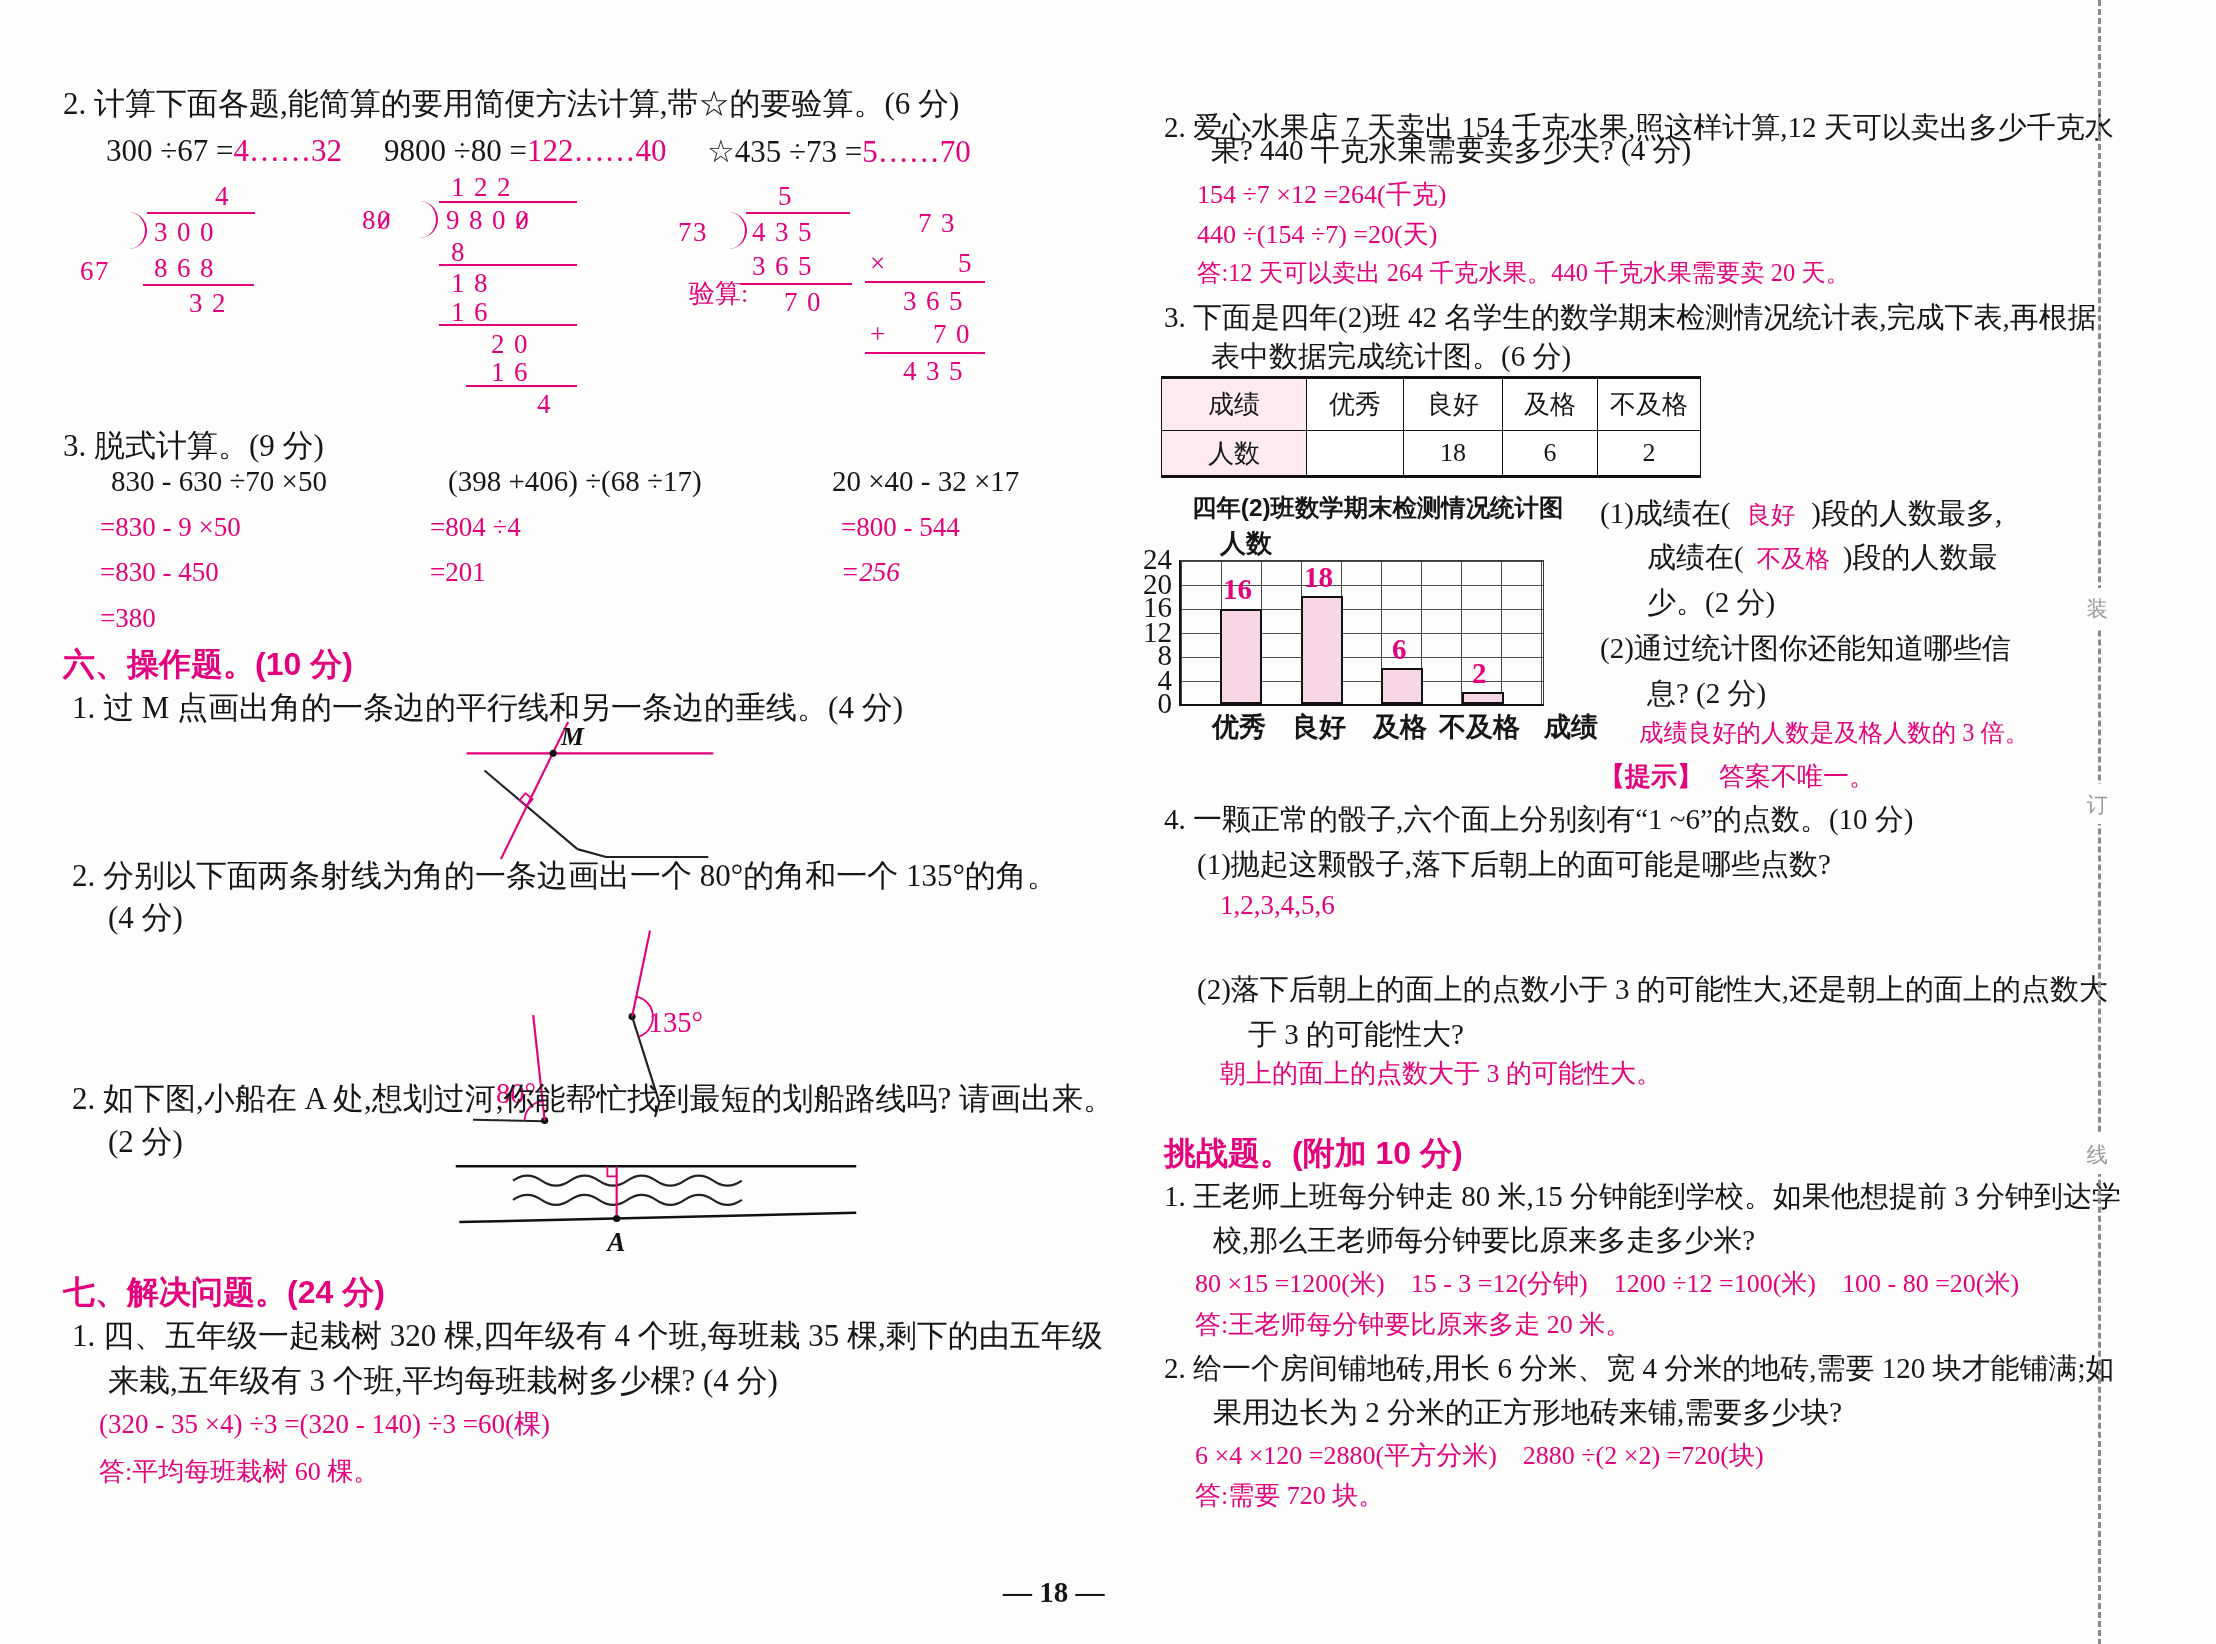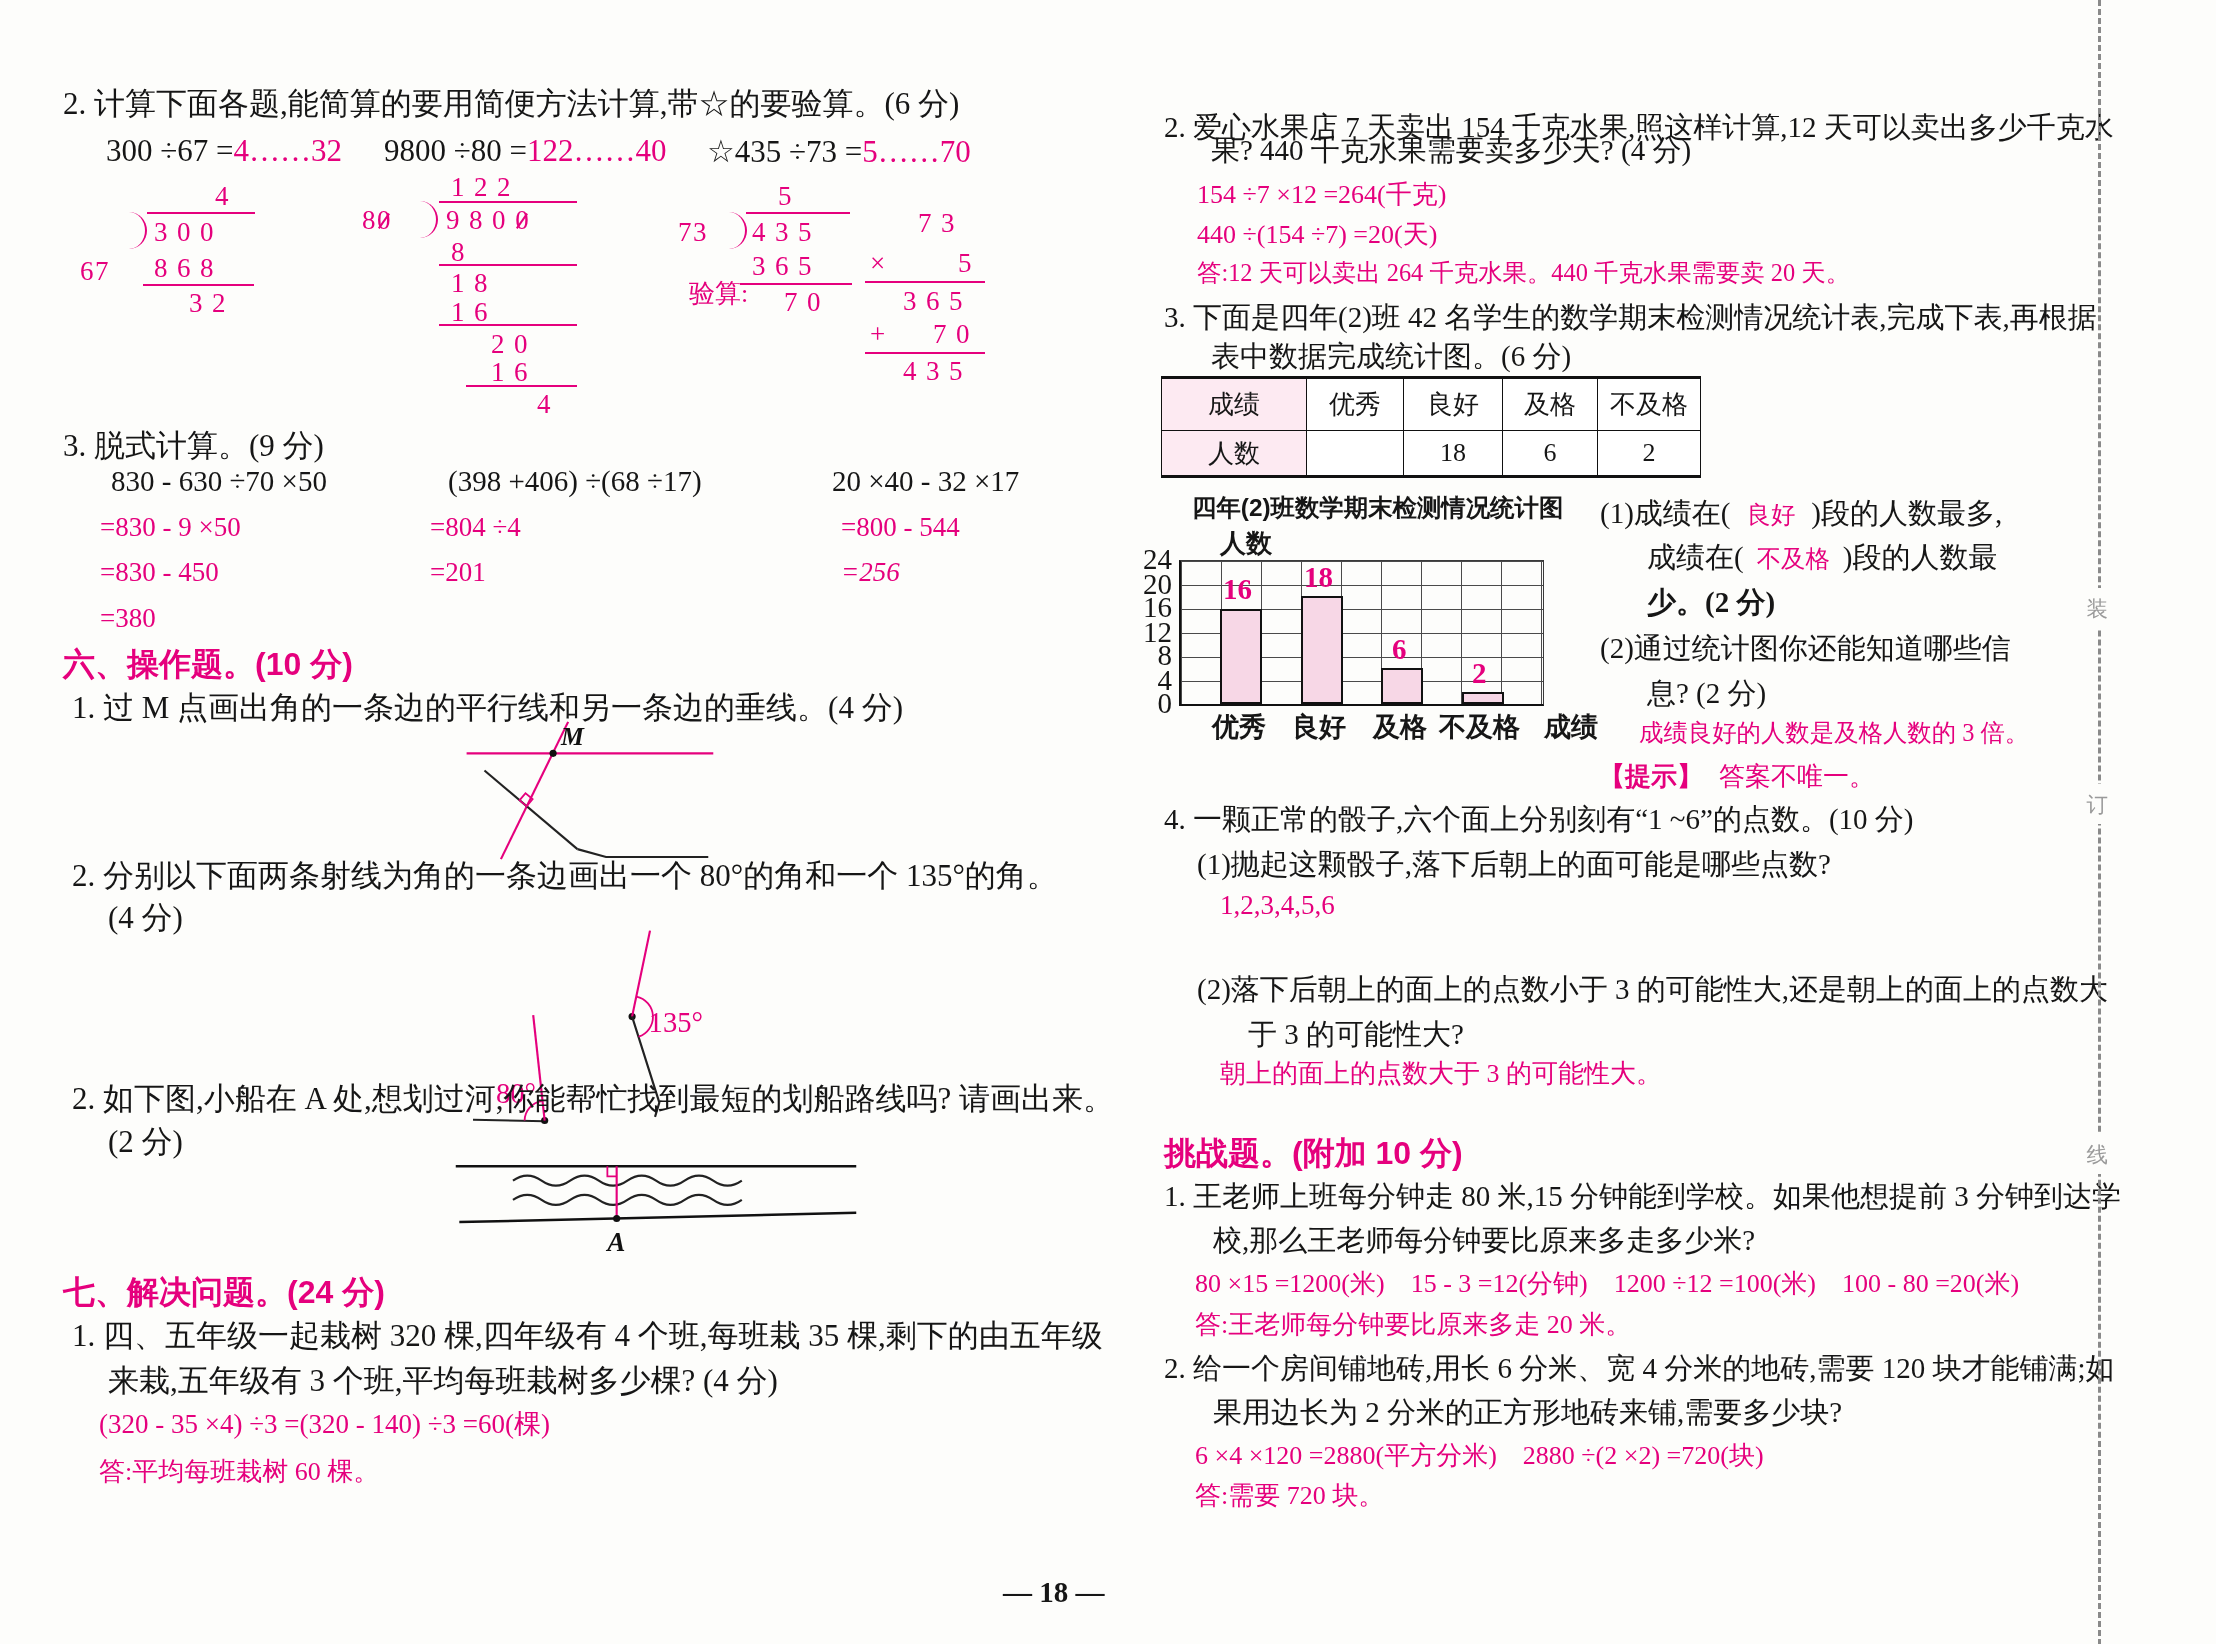--- a/index.html
+++ b/index.html
@@ -212,21 +212,21 @@
 <div class="xlab t" style="left:1373px;top:709px;">及格</div>
 <div class="xlab t" style="left:1439px;top:709px;">不及格</div>
 <div class="xlab t" style="left:1544px;top:709px;">成绩</div>
 
 <div class="t rk" style="left:1600px;top:494px;">
   <span>(1)成绩在(</span><span class="p" style="font-size:24.4px;padding:0 16px;">良好</span><span>)段的人数最多,</span>
 </div>
 <div class="t rk" style="left:1647px;top:538px;">
   <span>成绩在(</span><span class="p" style="font-size:24.4px;padding:0 13px;">不及格</span><span>)段的人数最</span>
 </div>
-<div class="t rk" style="left:1647px;top:583px;font-weight:bold;">少。(2 分)</div>
+<div class="t rk" style="left:1647px;top:583px;">少。(2 分)</div>
 <div class="t rk" style="left:1600px;top:629px;">(2)通过统计图你还能知道哪些信</div>
 <div class="t rk" style="left:1647px;top:674px;">息? (2 分)</div>
 <div class="t p" style="left:1639px;top:717px;font-size:24.4px;">成绩良好的人数是及格人数的 3 倍。</div>
 <div class="t" style="left:1599px;top:759px;">
   <span class="p sans" style="font-size:26px;">【提示】</span>
   <span class="p" style="font-size:26px;padding-left:13px;">答案不唯一。</span>
 </div>
 
 <div class="t rk" style="left:1164px;top:800px;">4. 一颗正常的骰子,六个面上分别刻有“1 ~6”的点数。(10 分)</div>
 <div class="t rk" style="left:1197px;top:845px;">(1)抛起这颗骰子,落下后朝上的面可能是哪些点数?</div>

